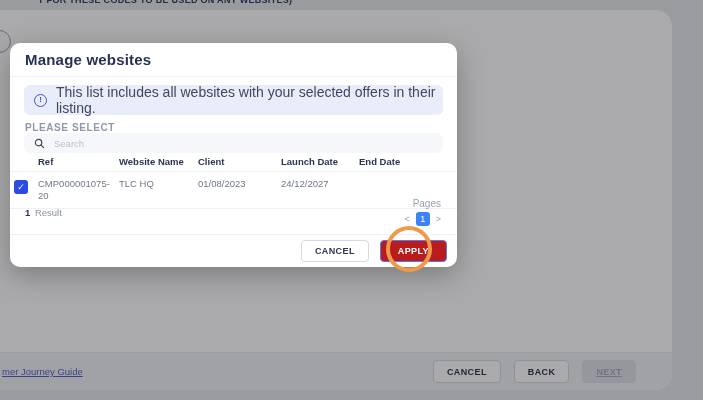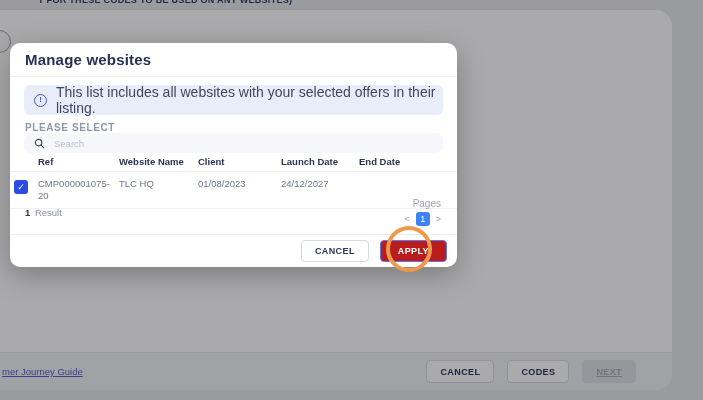--- a/index.html
+++ b/index.html
@@ -131,21 +131,21 @@
 
 <div class="screen">
 
   <div class="page">
     <div class="content-card">
       <div class="toggle-pill"></div>
       <div class="page-footer">
         <a class="guide-link" href="#">mer Journey Guide</a>
         <div class="page-footer-buttons">
           <button class="pbtn">CANCEL</button>
-          <button class="pbtn">CODES</button>
+          <button class="pbtn">BACK</button>
           <button class="pbtn disabled">NEXT</button>
         </div>
       </div>
     </div>
     <div class="clipped-heading">T FOR THESE CODES TO BE USED ON ANY WEBSITES)</div>
   </div>
 
   <div class="overlay"></div>
 
   <div class="modal">

